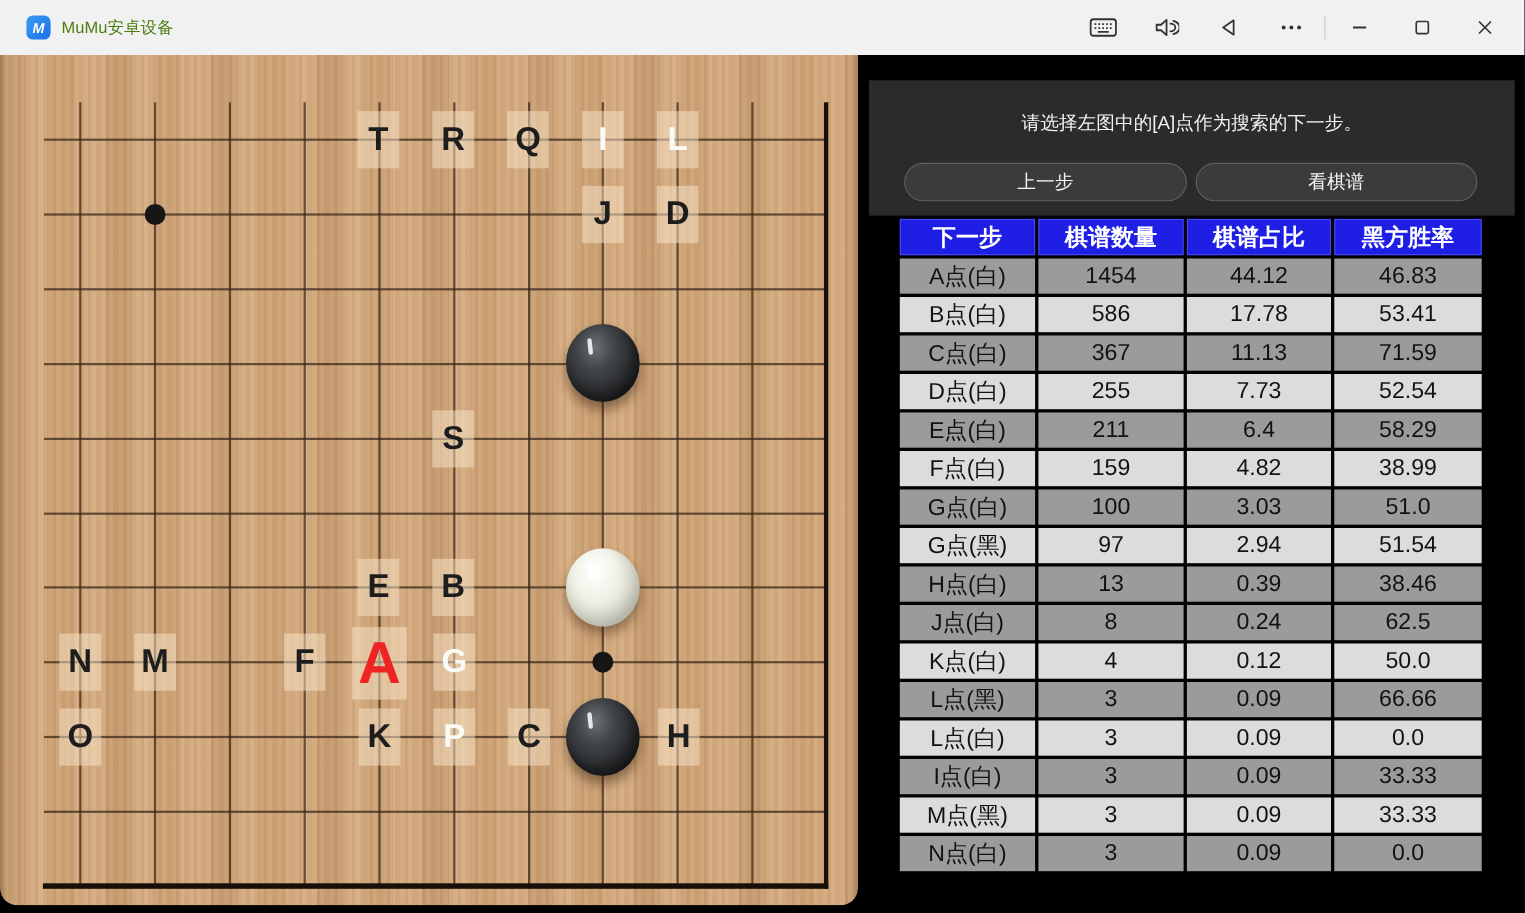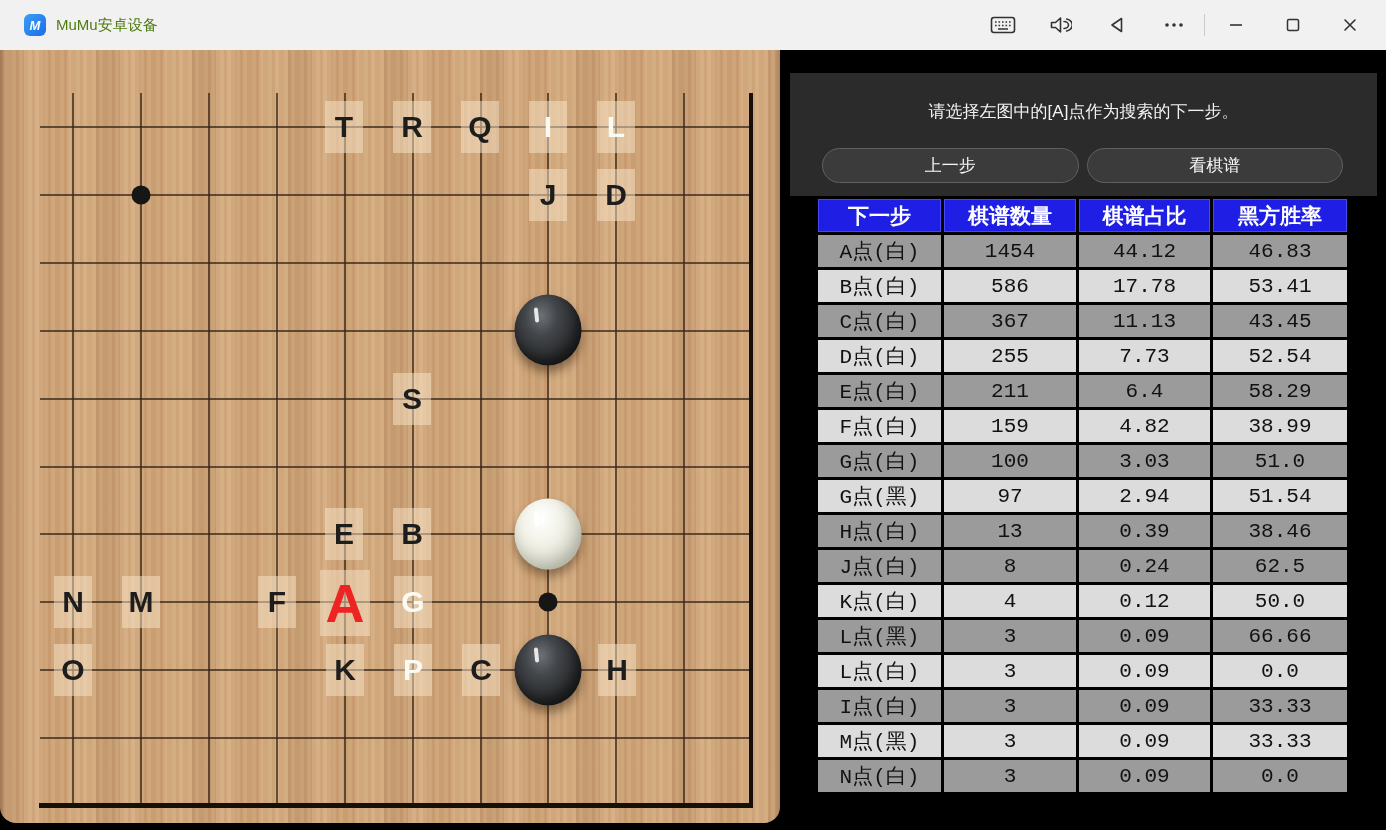--- a/index.html
+++ b/index.html
@@ -78,21 +78,21 @@
   
   #rightpanel { position:absolute; left:780px; top:50px; width:606px; height:816px;
     background:#000; overflow:hidden; }
   .prompt-panel { position:absolute; left:10px; top:23px; width:587px; height:123px;
     background:#2b2b2b; }
   .prompt-text { margin-top:27px; text-align:center; color:#f2f2f2; font-size:17px; }
   .btn-row { display:flex; gap:8px; padding:0 34px 0 32px; margin-top:25px; }
   .pbtn { flex:1; height:35px; background:#3b3b3b; border:1.5px solid #606060;
     border-radius:18px; color:#f5f5f5; font-size:17px;
     font-family:"Liberation Sans", sans-serif; }
-  .stats-table { position:absolute; left:38px; top:149px; width:529px;font-family:Liberation Mono, monospace; }
+  .stats-table { position:absolute; left:38px; top:149px; width:529px; }
   .t-row { display:grid; grid-template-columns:123px 132px 131px 134px;
     column-gap:3px; margin-bottom:3px; }
   .t-cell { height:32px; display:flex; align-items:center; justify-content:center;
     font-size:21px; color:#121212; }
   .t-row.head .t-cell { height:33px; background:var(--header-blue,#1e1ee4);
     color:#fff; font-weight:bold; border:1px solid #4848f0; }
   .t-row.dark .t-cell { background:var(--row-dark,#9b9b9b); }
   .t-row.light .t-cell { background:var(--row-light,#dcdcdc); }
   .bottom-mask { position:absolute; left:0; right:0; bottom:0; height:5px;
     background:#000; }
@@ -227,21 +227,21 @@
         <div class="t-row light">
           <div class="t-cell">B点(白)</div>
           <div class="t-cell">586</div>
           <div class="t-cell">17.78</div>
           <div class="t-cell">53.41</div>
         </div>
         <div class="t-row dark">
           <div class="t-cell">C点(白)</div>
           <div class="t-cell">367</div>
           <div class="t-cell">11.13</div>
-          <div class="t-cell">43.45</div>
+          <div class="t-cell">71.59</div>
         </div>
         <div class="t-row light">
           <div class="t-cell">D点(白)</div>
           <div class="t-cell">255</div>
           <div class="t-cell">7.73</div>
           <div class="t-cell">52.54</div>
         </div>
         <div class="t-row dark">
           <div class="t-cell">E点(白)</div>
           <div class="t-cell">211</div>

